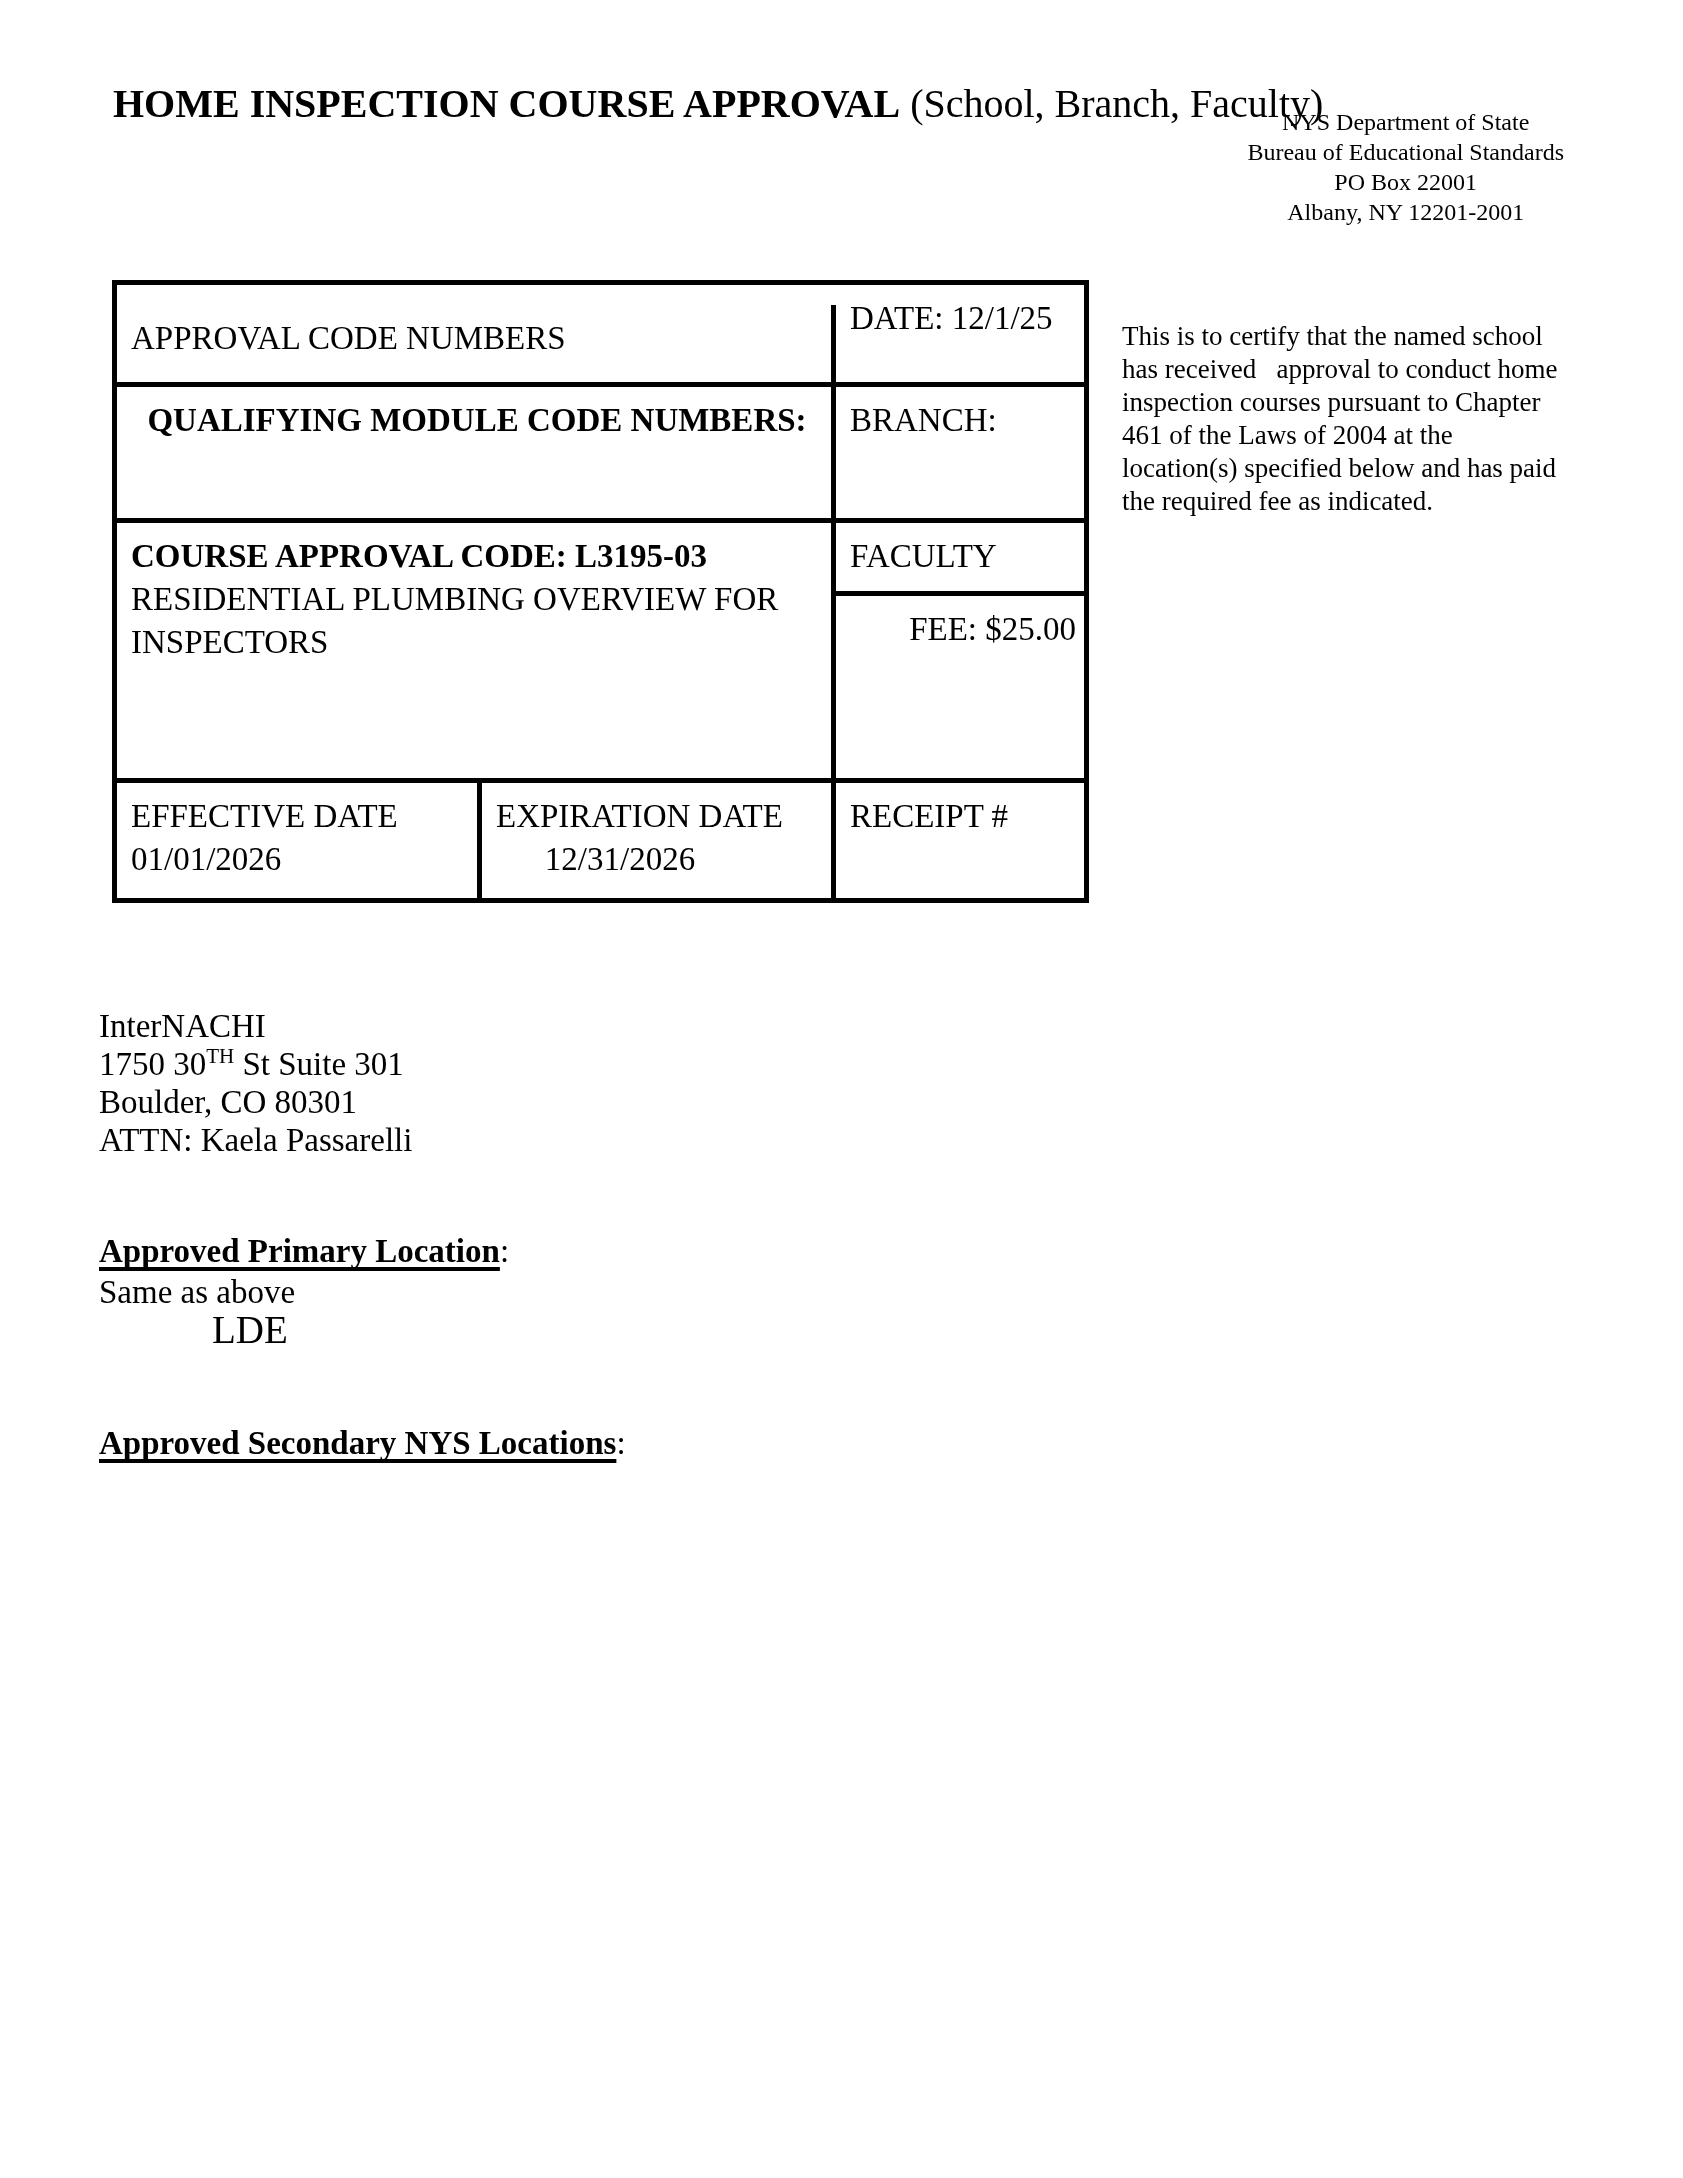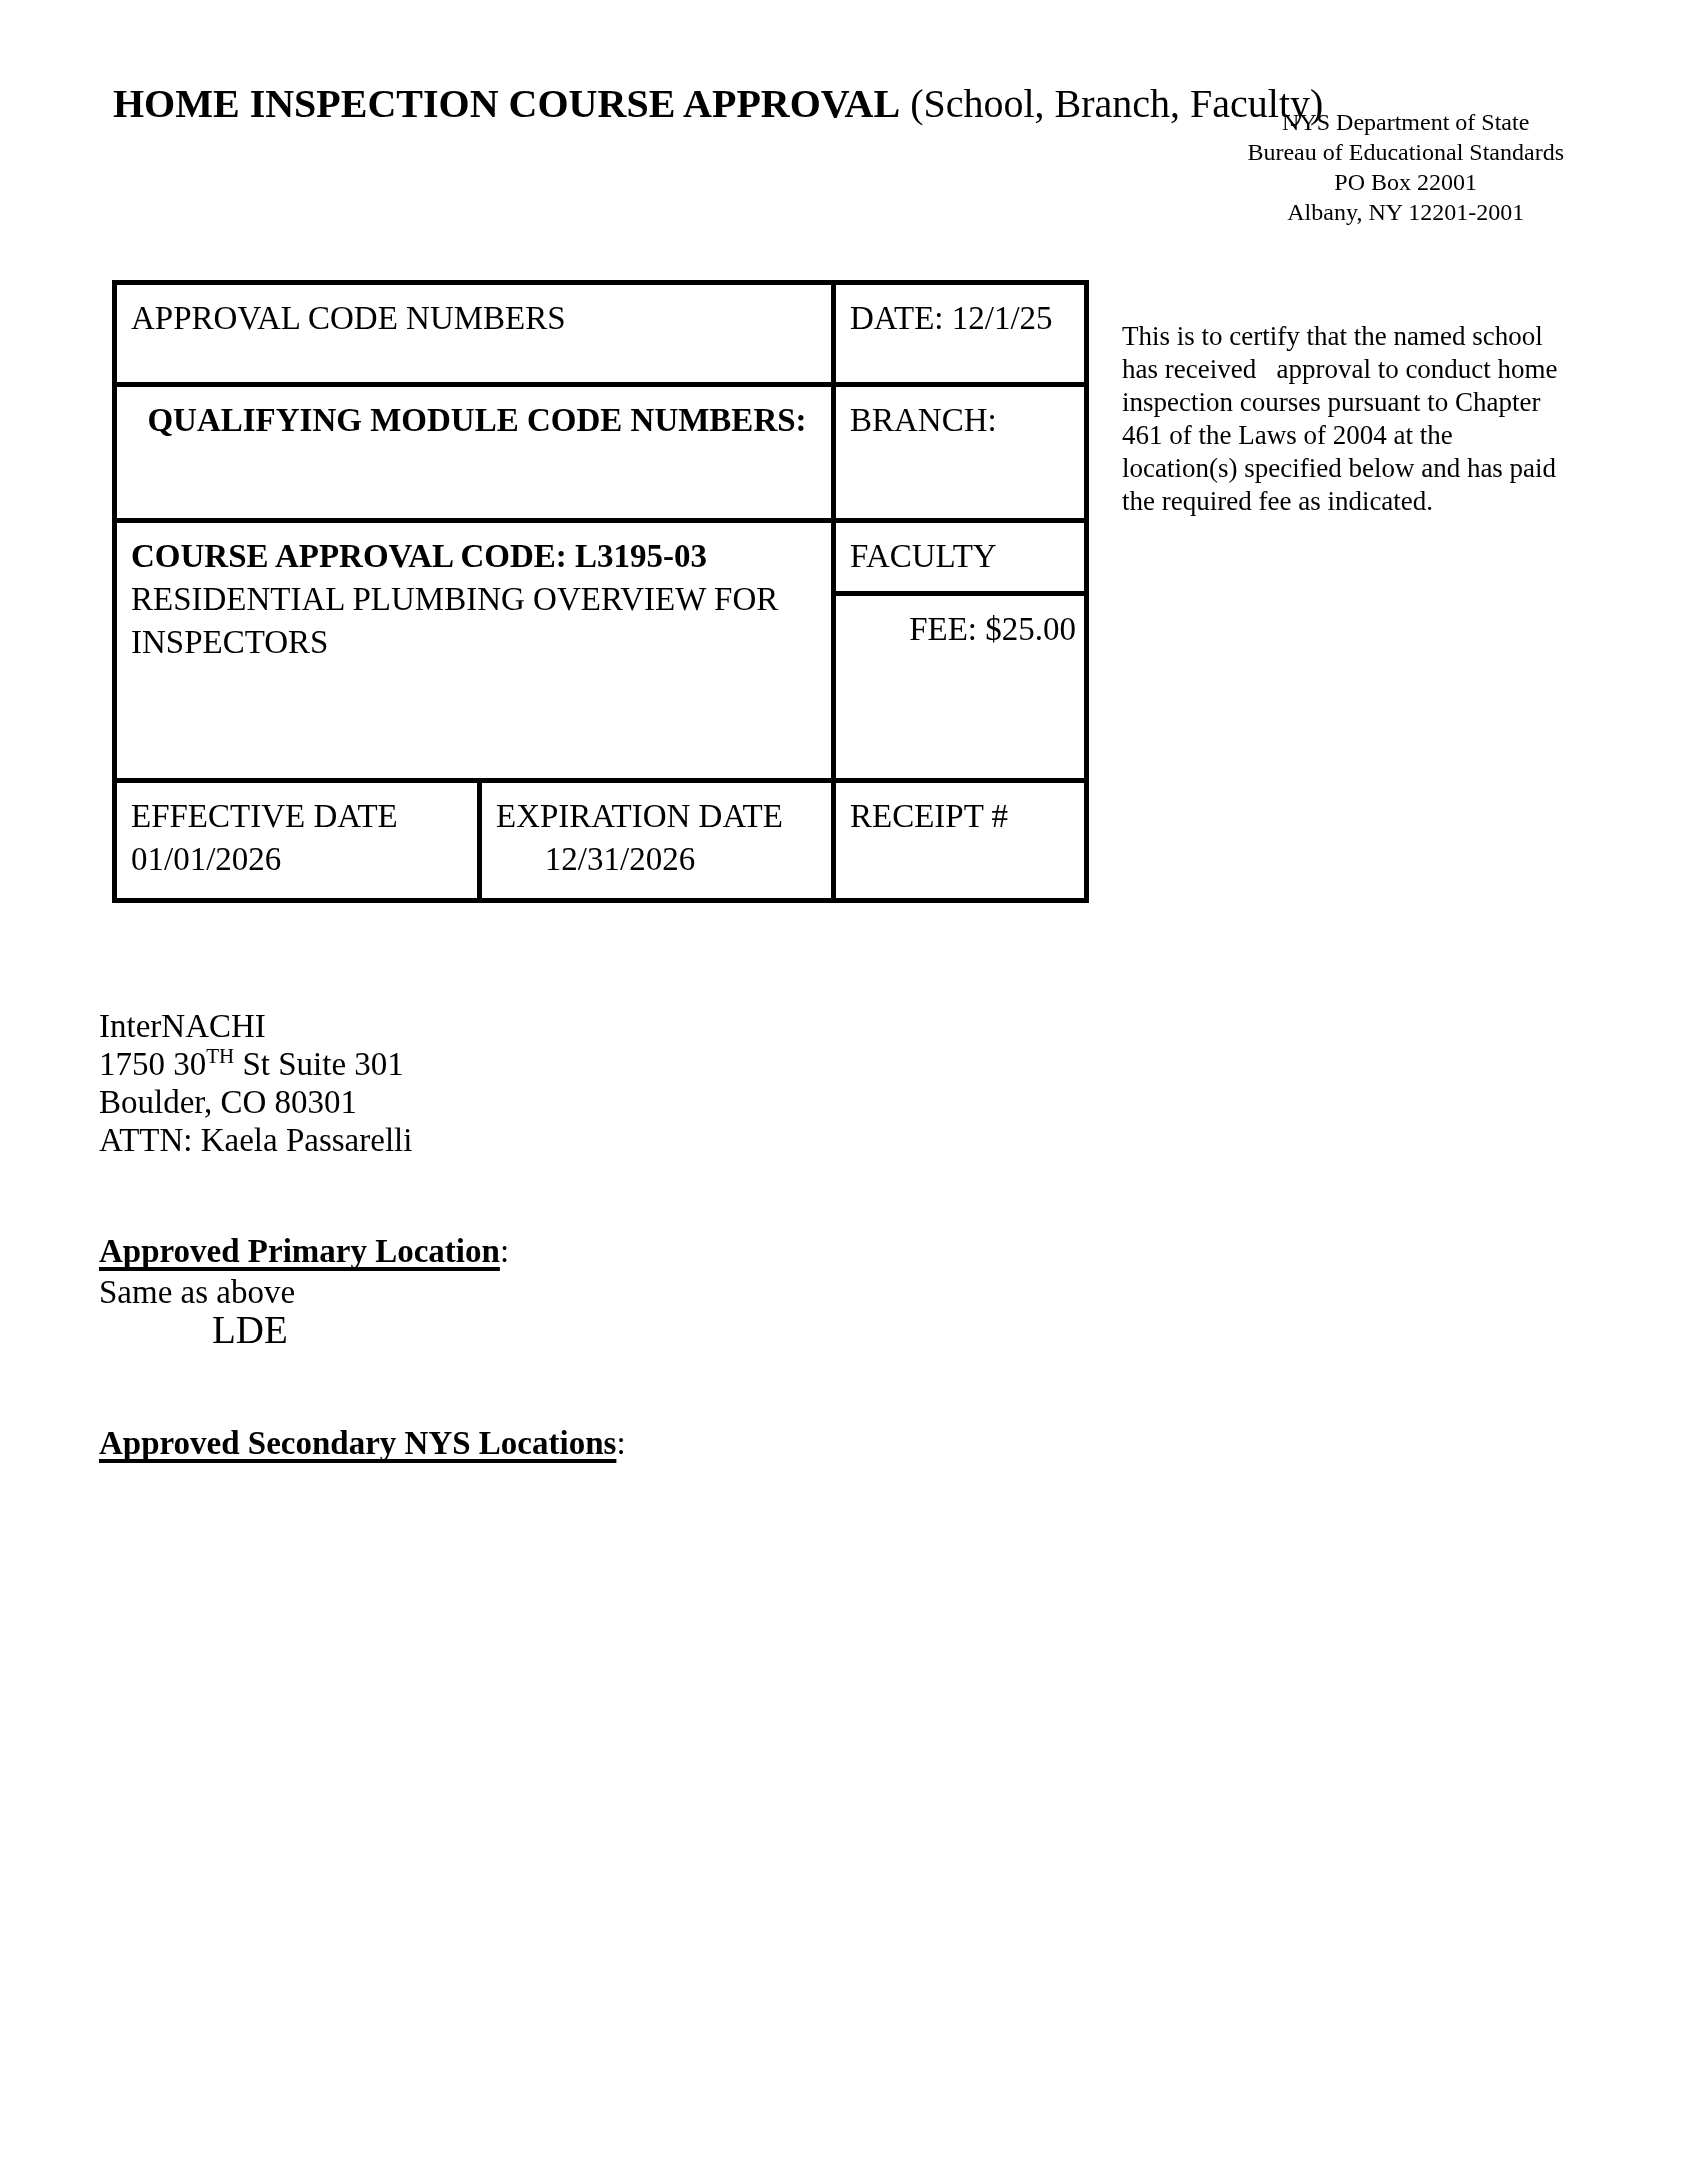--- a/index.html
+++ b/index.html
@@ -31,21 +31,21 @@
     display:grid;
     grid-template-columns:365px 354px 248px;
     grid-template-rows:102px 136px 73px 187px 115px;
   }
   .cell {
     padding:12px 8px 0 14px;
     font-size:33px; line-height:43px;
   }
   .b-r { border-right:5px solid #000; }
   .b-b { border-bottom:5px solid #000; }
-  .cell-approval    { grid-column:1 / span 2; grid-row:1; }
+  .cell-approval    { grid-column:1 / span 2; grid-row:1;margin-top:20px; }
   .cell-date        { grid-column:3; grid-row:1; }
   .cell-qualifying  { grid-column:1 / span 2; grid-row:2; font-weight:bold;text-align:center; }
   .cell-branch      { grid-column:3; grid-row:2; }
   .cell-course      { grid-column:1 / span 2; grid-row:3 / span 2; }
   .cell-faculty     { grid-column:3; grid-row:3; }
   .cell-fee         { grid-column:3; grid-row:4;text-align:right; }
   .cell-effective   { grid-column:1; grid-row:5; }
   .cell-expiration  { grid-column:2; grid-row:5; }
   .cell-receipt     { grid-column:3; grid-row:5; }
   .course-code { font-weight:bold; }

